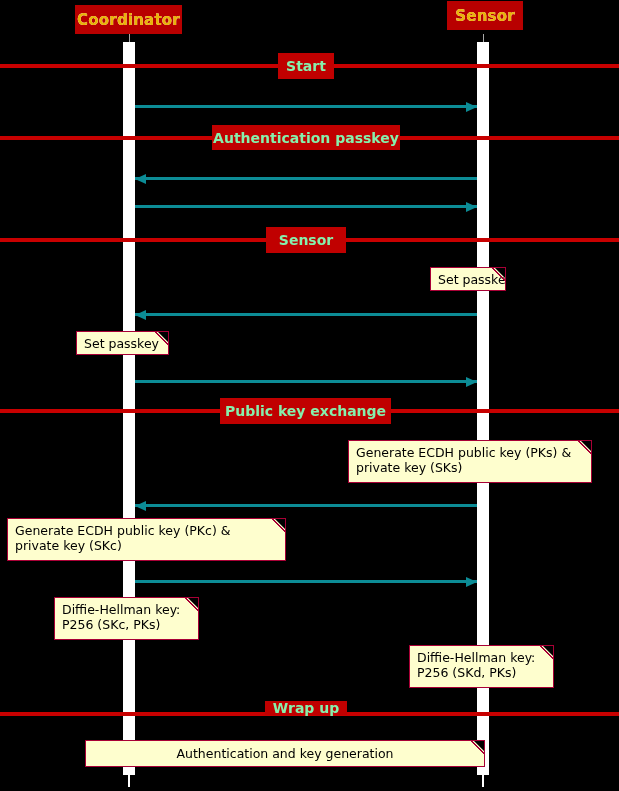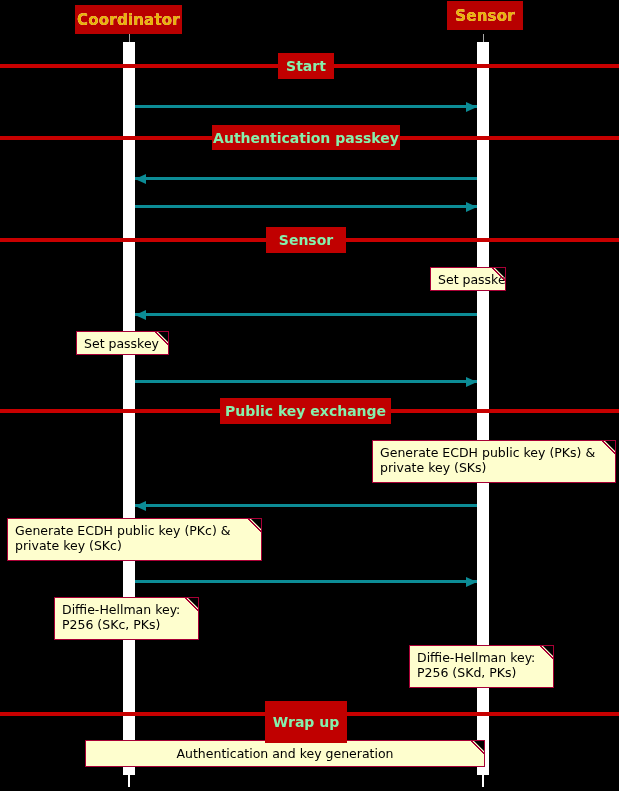--- a/index.html
+++ b/index.html
@@ -131,23 +131,23 @@
     <div class="arrow-line" style="left: 135px; width: 342px; top: 313px;"></div>
     <div class="arrow-head left" style="top: 309.5px; left: 135px;"></div>
     <div class="arrow-line" style="left: 135px; width: 342px; top: 380px;"></div>
     <div class="arrow-head right" style="top: 376.5px; left: 466px;"></div>
     <div class="arrow-line" style="left: 135px; width: 342px; top: 504px;"></div>
     <div class="arrow-head left" style="top: 500.5px; left: 135px;"></div>
     <div class="arrow-line" style="left: 135px; width: 342px; top: 580px;"></div>
     <div class="arrow-head right" style="top: 576.5px; left: 466px;"></div>
     <div class="note" style="left: 430px; top: 267px; width: 76px; height: 24px;"><span>Set passkey</span><div class="fold"></div><div class="fold-edge"></div></div>
     <div class="note" style="left: 76px; top: 331px; width: 93px; height: 24px;"><span>Set passkey</span><div class="fold"></div><div class="fold-edge"></div></div>
-    <div class="note" style="left: 372px; top: 440px; width: 244px; height: 43px;"><span>Generate ECDH public key (PKs) &amp;
+    <div class="note" style="left: 348px; top: 440px; width: 244px; height: 43px;"><span>Generate ECDH public key (PKs) &amp;
 private key (SKs)</span><div class="fold"></div><div class="fold-edge"></div></div>
-    <div class="note" style="left: 7px; top: 518px; width: 255px; height: 43px;"><span>Generate ECDH public key (PKc) &amp;
+    <div class="note" style="left: 7px; top: 518px; width: 279px; height: 43px;"><span>Generate ECDH public key (PKc) &amp;
 private key (SKc)</span><div class="fold"></div><div class="fold-edge"></div></div>
     <div class="note" style="left: 54px; top: 597px; width: 145px; height: 43px;"><span>Diffie-Hellman key:
 P256 (SKc, PKs)</span><div class="fold"></div><div class="fold-edge"></div></div>
     <div class="note" style="left: 409px; top: 645px; width: 145px; height: 43px;"><span>Diffie-Hellman key:
 P256 (SKd, PKs)</span><div class="fold"></div><div class="fold-edge"></div></div>
     <div class="note center" style="left: 85px; top: 740px; width: 400px; height: 27px;"><span>Authentication and key generation</span><div class="fold"></div><div class="fold-edge"></div></div>
     <div class="divider-line" style="top: 64px;"></div>
     <div class="divider-label" style="left: 278px; top: 53px; width: 56px; height: 26px;">
       <span>Start</span>
     </div>
@@ -157,16 +157,16 @@
     </div>
     <div class="divider-line" style="top: 238px;"></div>
     <div class="divider-label" style="left: 266px; top: 227px; width: 80px; height: 26px;">
       <span>Sensor</span>
     </div>
     <div class="divider-line" style="top: 409px;"></div>
     <div class="divider-label" style="left: 220px; top: 398px; width: 171px; height: 26px;">
       <span>Public key exchange</span>
     </div>
     <div class="divider-line" style="top: 712px;"></div>
-    <div class="divider-label" style="left: 265px; top: 701px; width: 82px; height: 42px;">
+    <div class="divider-label" style="left: 265px; top: 701px; width: 82px; height: 14px;">
       <span>Wrap up</span>
     </div>
   </div>
 
 </body></html>

